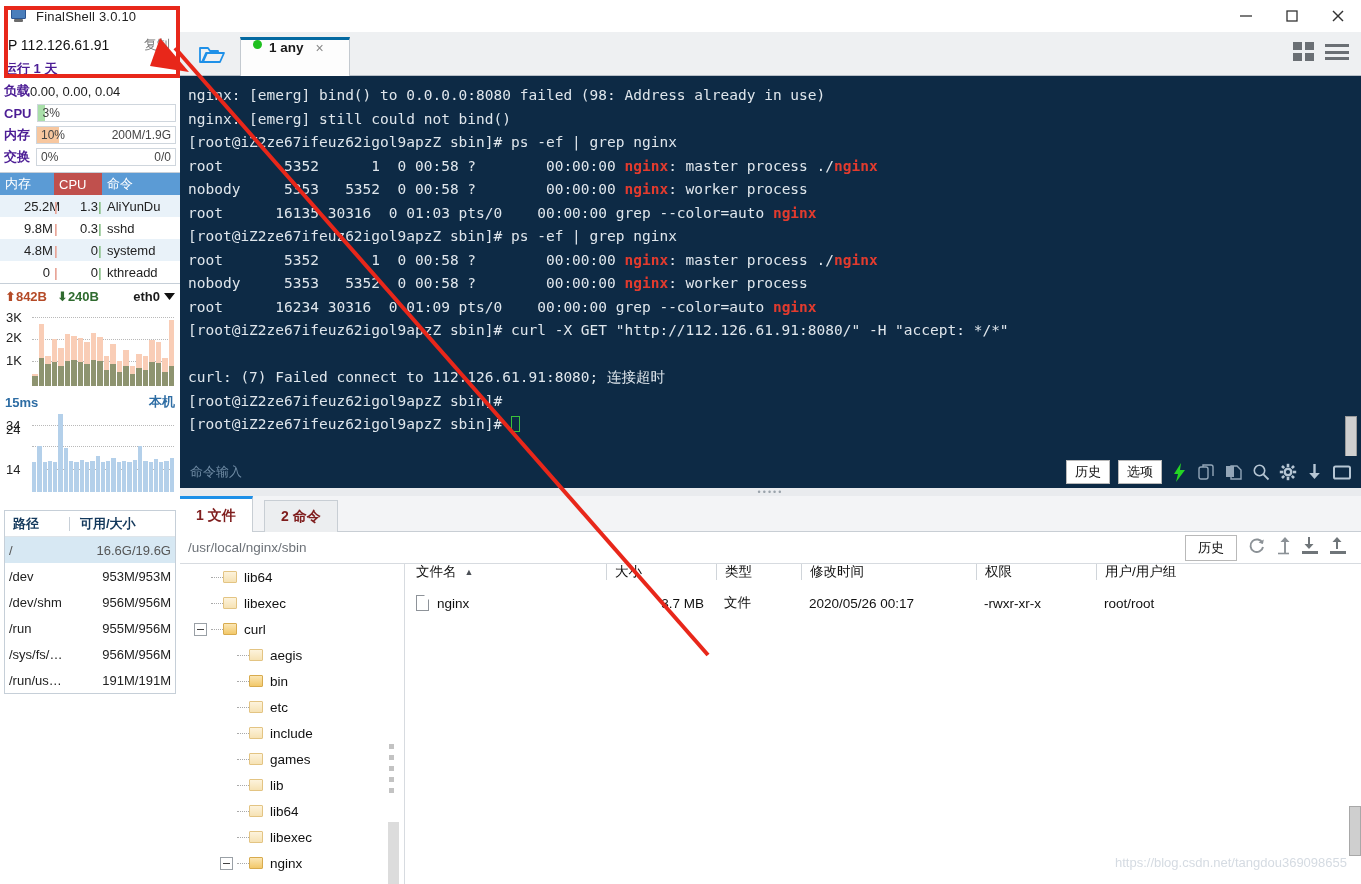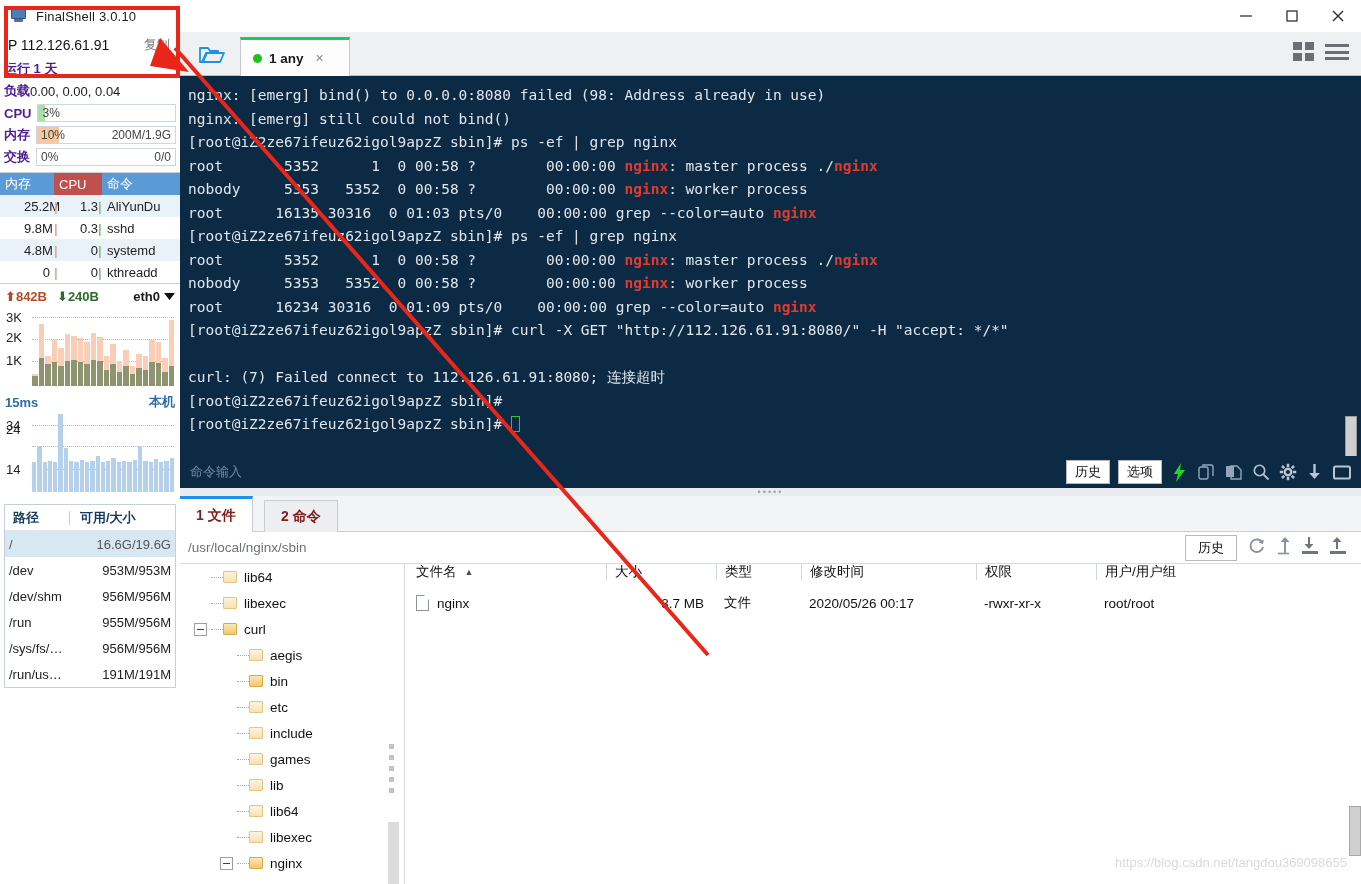--- a/index.html
+++ b/index.html
@@ -21,21 +21,21 @@
     font-size:15px; color:#333; cursor:default;}
   .win-btn svg{ display:block; }
 
   
   .tabstrip{ position:absolute; left:180px; top:32px; width:1181px; height:44px;
     background:#eef0f2; border-bottom:1px solid #b9c0c8; }
   .folder-btn{ position:absolute; left:10px; top:8px; width:44px; height:30px;
     display:flex; align-items:center; justify-content:center; }
   .tab{ position:absolute; left:60px; top:5px; height:39px; min-width:110px;
     background:#fdfdfd; border:1px solid #c4cad0; border-bottom:none;
-    border-top:3px solid #22c55e; display:flex; align-items:center; padding:0 8px 0 12px; }
+    border-top:3px solid #0369a1; display:flex; padding:0 8px 0 12px; }
   .tab .dot{ width:9px; height:9px; border-radius:50%; background:#1fc01f; margin-right:7px; }
   .tab .label{ font-size:13.5px; font-weight:bold; color:#1a1a1a; }
   .tab .close{ margin-left:12px; font-size:14px; color:#888; }
   .right-icons{ position:absolute; right:12px; top:10px; display:flex; gap:10px; align-items:center;}
   .grid-ico{ width:22px; height:20px; display:grid; grid-template-columns:9px 9px;
     grid-template-rows:8px 8px; gap:3px; }
   .grid-ico i{ background:#6a6f74; display:block; }
   .ham-ico{ width:24px; height:20px; display:flex; flex-direction:column; justify-content:space-between; padding:2px 0;}
   .ham-ico i{ height:3px; background:#6a6f74; display:block; }
 
@@ -77,21 +77,21 @@
   .plot .b{ flex:1; display:flex; flex-direction:column; justify-content:flex-end; }
   .plot .b .top{ background:#f9cdb6; } .plot .b .bot{ background:#8e9470; }
   .plot .b .one{ background:#b4d0ea; }
   .gl{ position:absolute; left:28px; right:2px; border-top:1px dotted #b9b9b9; }
 
   .lat-hdr{ display:flex; height:24px; align-items:center; padding:0 5px; font-size:13px; }
   .lat-hdr .ms{ color:#2e6da4; font-weight:bold; }
   .lat-hdr .loc{ margin-left:auto; color:#2e6da4; font-weight:bold; }
 
   
-  .dtab{ margin:12px 4px 0 4px; border:1px solid #c6cfd8; }
+  .dtab{ margin:18px 4px 0 4px; border:1px solid #c6cfd8; }
   .dtab .hdr{ display:flex; height:26px; align-items:center; font-size:13px; color:#14395c;
     font-weight:bold; border-bottom:1px solid #dfe5ea; }
   .dtab .hdr .h1{ width:64px; padding-left:8px; }
   .dtab .hdr .sep{ width:1px; height:14px; background:#c8d0d8; }
   .dtab .hdr .h2{ flex:1; padding-left:10px; }
   .dtab .r{ display:flex; height:26px; align-items:center; font-size:13px; color:#222; }
   .dtab .r.sel{ background:#d7e8f3; color:#555; }
   .dtab .r .p{ width:74px; padding-left:4px; white-space:nowrap; overflow:hidden;}
   .dtab .r .v{ flex:1; text-align:right; padding-right:4px; white-space:nowrap;}
 

